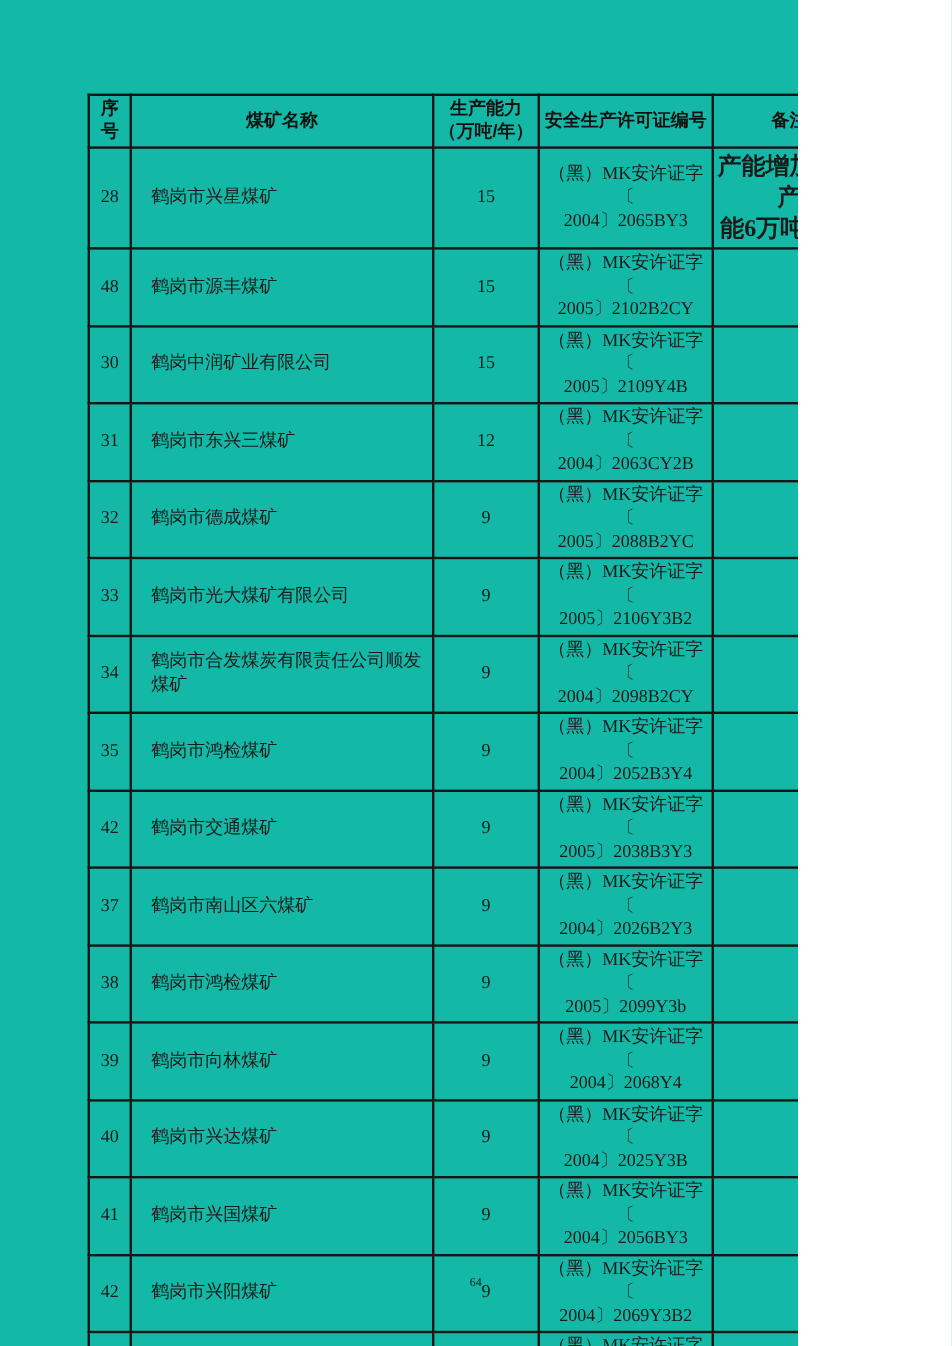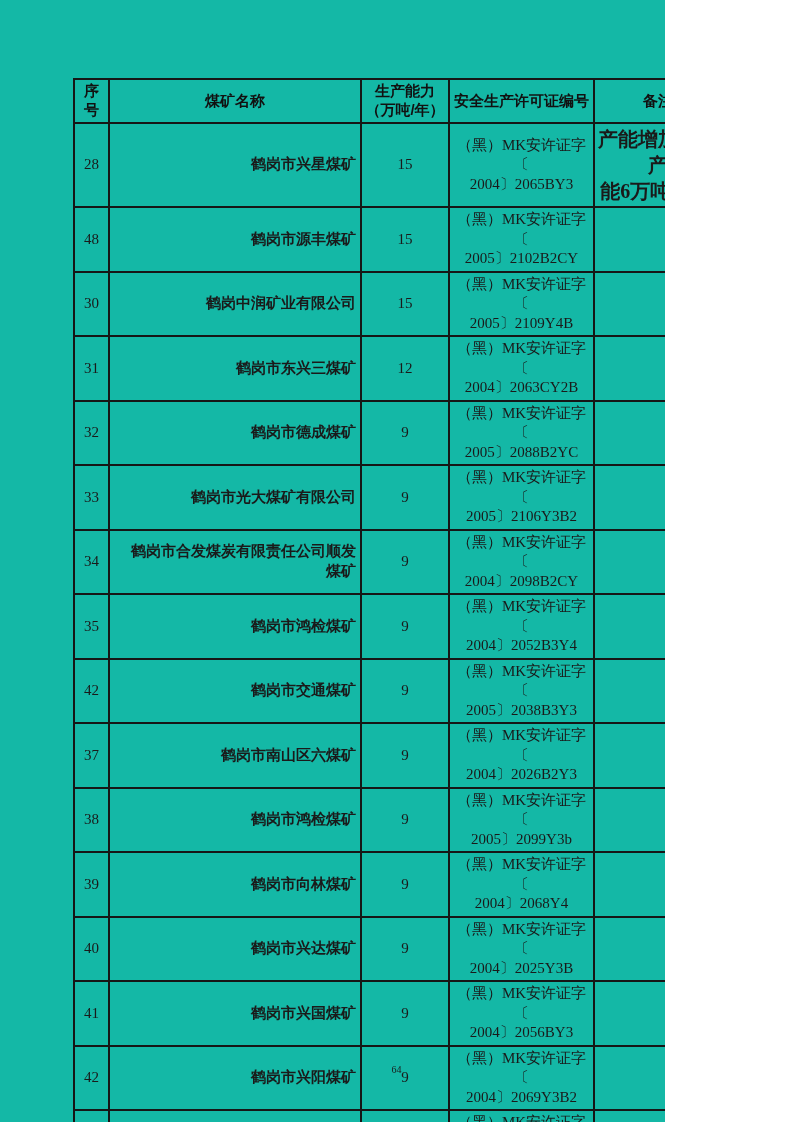--- a/index.html
+++ b/index.html
@@ -46,24 +46,23 @@
   }
   .mine-table td {
     font-size: 15px;
     text-align: center;
     vertical-align: middle;
     height: 34px;
     line-height: 1.3;
     padding: 2px 3px;
   }
   .mine-table td.c-name {
-    text-align: right;
+    text-align: left;
     padding-left: 16px;
     padding-right: 4px;
-    font-weight: bold;
   }
   .mine-table td.c-rem {
     font-size: 20px;
     font-weight: bold;
   }
   .page-number {
     position: absolute;
     top: 1064px;
     left: 0;
     width: 793px;

